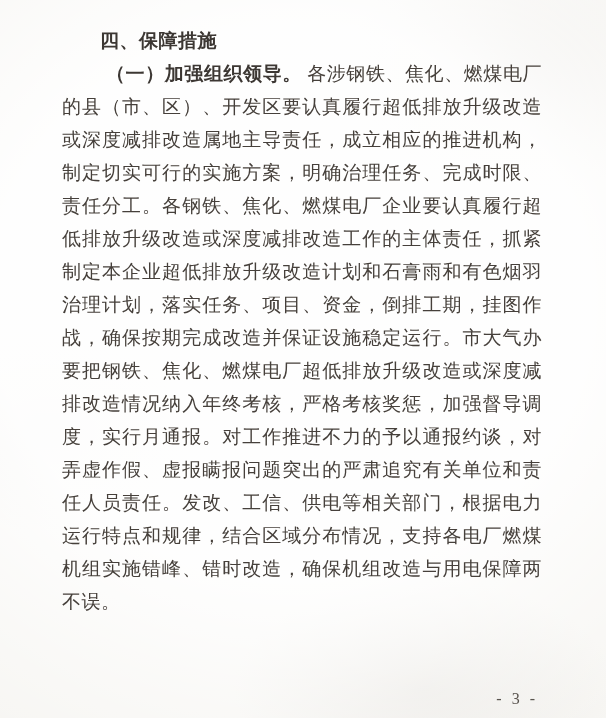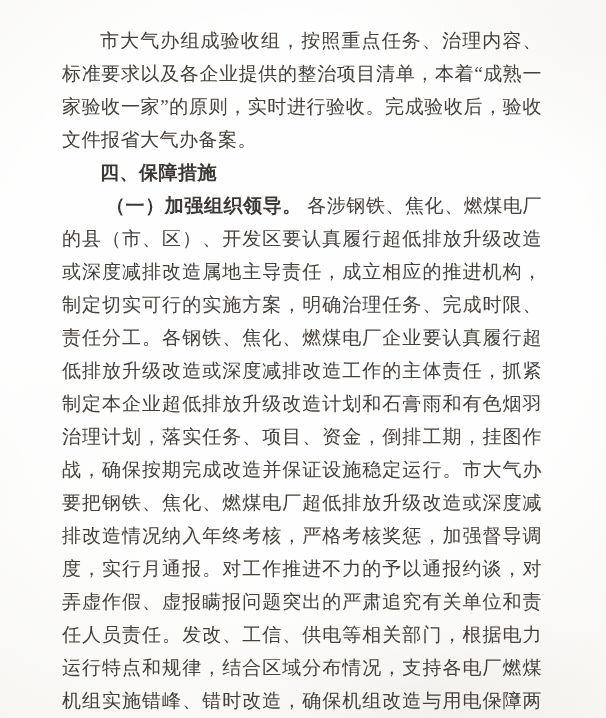--- a/index.html
+++ b/index.html
@@ -61,23 +61,20 @@
     font-size: 16px;
     letter-spacing: 3px;
     font-family: "Liberation Serif", "DejaVu Serif", serif;
   }
 </style>
 </head>
 <body>
 
 <div class="page">
   <div class="content">
-    <p class="para">
-      <span>市大气办组成验收组，按照重点任务、治理内容、标准要求以及各企业提供的整治项目清单，本着“成熟一家验收一家”的原则，实时进行验收。完成验收后，验收文件报省大气办备案。</span>
-    </p>
     <p class="section-heading">
       <span>四、保障措施</span>
     </p>
     <p class="para">
       <span class="lead">（一）加强组织领导。</span>
       <span>各涉钢铁、焦化、燃煤电厂的县（市、区）、开发区要认真履行超低排放升级改造或深度减排改造属地主导责任，成立相应的推进机构，制定切实可行的实施方案，明确治理任务、完成时限、责任分工。各钢铁、焦化、燃煤电厂企业要认真履行超低排放升级改造或深度减排改造工作的主体责任，抓紧制定本企业超低排放升级改造计划和石膏雨和有色烟羽治理计划，落实任务、项目、资金，倒排工期，挂图作战，确保按期完成改造并保证设施稳定运行。市大气办要把钢铁、焦化、燃煤电厂超低排放升级改造或深度减排改造情况纳入年终考核，严格考核奖惩，加强督导调度，实行月通报。对工作推进不力的予以通报约谈，对弄虚作假、虚报瞒报问题突出的严肃追究有关单位和责任人员责任。发改、工信、供电等相关部门，根据电力运行特点和规律，结合区域分布情况，支持各电厂燃煤机组实施错峰、错时改造，确保机组改造与用电保障两不误。</span>
     </p>
 
   </div>
   <div class="footer">- 3 -</div>

